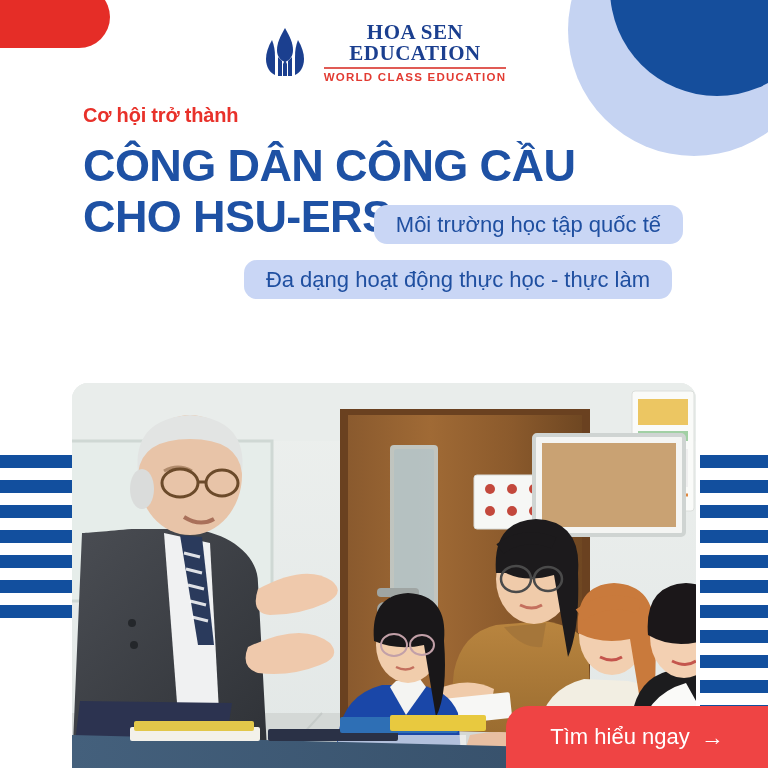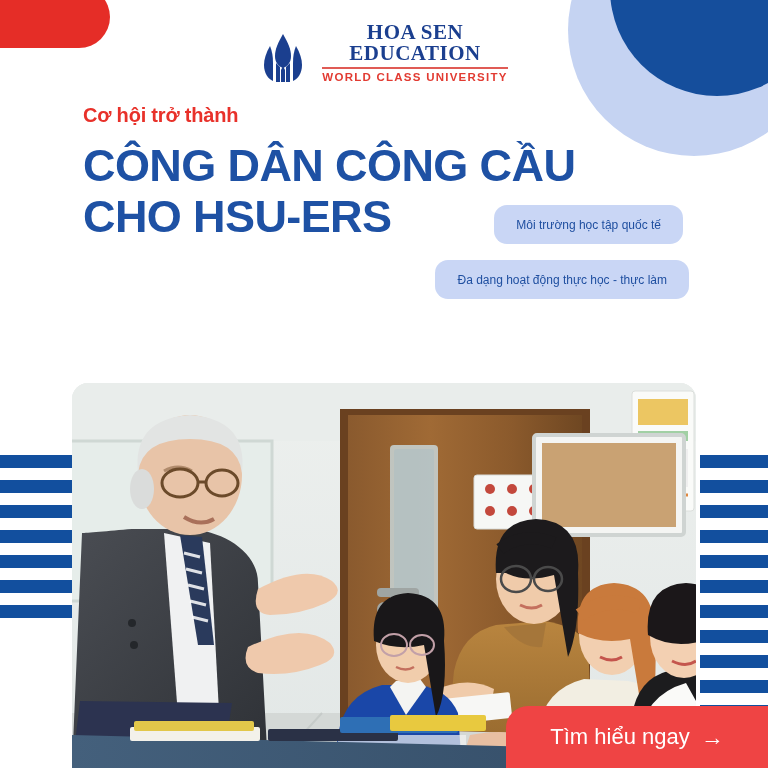--- a/index.html
+++ b/index.html
@@ -26,21 +26,21 @@
   }
 
   .stripes{position:absolute;}
   .stripes .bar{position:absolute;left:0;width:100%;height:13px;background:#124F9E;}
   .stripes-left{left:0;top:455px;width:80px;height:160px;}
   .stripes-right{left:700px;top:455px;width:68px;height:300px;}
 
   
   .logo{
     position:absolute;left:0;right:0;top:22px;
-    display:flex;justify-content:center;align-items:flex-end;gap:16px;
+    display:flex;justify-content:center;align-items:center;gap:16px;
   }
   .logo-mark{width:46px;height:50px;flex:0 0 auto;}
   .logo-text{display:flex;flex-direction:column;align-items:center;}
   .logo-line1,.logo-line2{
     color:#1B3F8F;font-weight:bold;letter-spacing:.5px;
     font-size:21px;line-height:21px;font-family:"Liberation Serif", serif;
   }
   .logo-rule{width:100%;height:1.5px;background:#E05B55;margin:3px 0 2px;}
   .logo-tag{
     color:#E23B32;font-weight:bold;font-size:11.5px;letter-spacing:1.25px;
@@ -55,24 +55,24 @@
   .headline{
     position:absolute;left:83px;top:140px;
     color:#1E51A4;font-size:45px;font-weight:bold;line-height:51px;
     letter-spacing:-.6px;white-space:pre-line;
   }
 
   
   .pill{
     position:absolute;display:flex;align-items:center;justify-content:center;
     background:#C9D6F5;color:#1F4FA0;border-radius:13px;
-    font-size:12px;height:39px;padding:0 22px;white-space:nowrap;
+    font-size:22px;height:39px;padding:0 22px;white-space:nowrap;
   }
   .pill-0{right:85px;top:205px;}
-  .pill-1{right:79px;top:260px;}
+  .pill-1{right:96px;top:260px;}
   .pill-2{right:85px;top:313px;}
 
   
   .photo{
     position:absolute;left:72px;top:383px;width:624px;height:385px;
     border-radius:16px 16px 0 0;overflow:hidden;background:#E8EDEB;
   }
   .photo svg{display:block;width:100%;height:100%;}
 
   
@@ -124,21 +124,21 @@
         <path d="M36 13 C40 20 42 26 42 32 C42 40 38 46 33 48 L33 30 C33 23 34 18 36 13 Z"></path>
         <path d="M16 30 L16 49 L20 49 L20 34 Z"></path>
         <path d="M30 30 L30 49 L26 49 L26 34 Z"></path>
         <path d="M21 37 L23 33 L25 37 L25 49 L21 49 Z"></path>
       </g>
     </svg>
     <div class="logo-text">
       <div class="logo-line1">HOA SEN</div>
       <div class="logo-line2">EDUCATION</div>
       <div class="logo-rule"></div>
-      <div class="logo-tag">WORLD CLASS UNIVERSITY</div>
+      <div class="logo-tag">WORLD CLASS EDUCATION</div>
     </div>
   </div>
 
   <div class="kicker">Cơ hội trở thành</div>
   <div class="headline">CÔNG DÂN CÔNG CẦU
 CHO HSU-ERS</div>
 
   <div class="pill pill-0">
     <span>Môi trường học tập quốc tế</span>
   </div>

